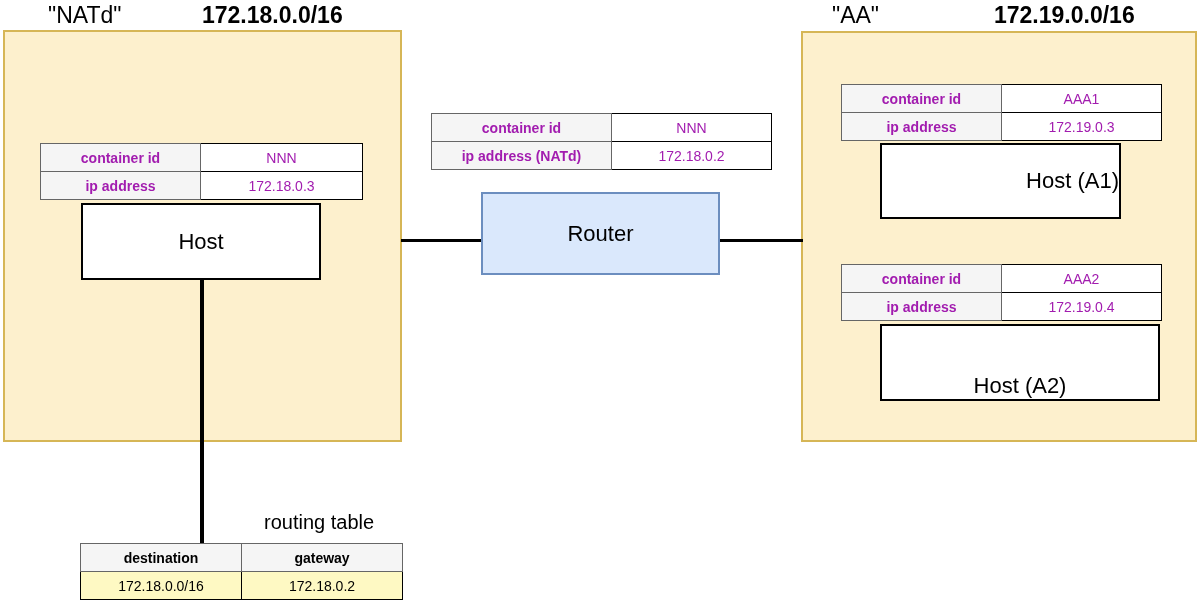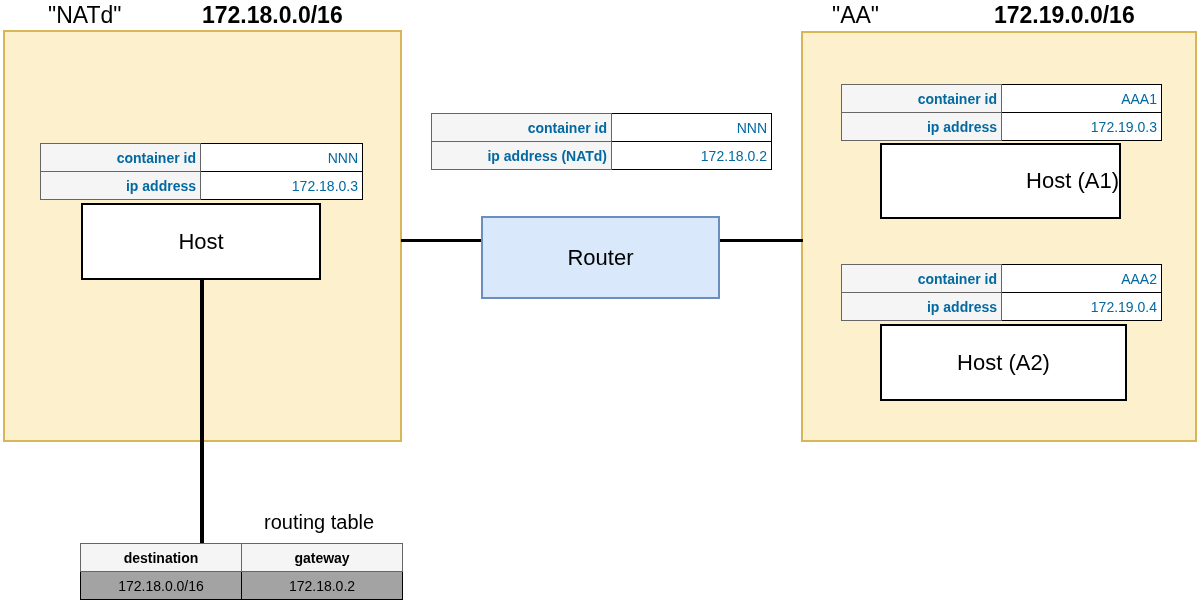--- a/index.html
+++ b/index.html
@@ -64,41 +64,41 @@
     position: absolute;
     border-collapse: collapse;
     background: #ffffff;
     box-sizing: border-box;
     table-layout: fixed;
   }
   .info-table td {
     border: 1px solid #000000;
     font-size: 14px;
     height: 28px;
-    text-align: right;
-    color: #0369a1;
+    text-align: center;
+    color: #a21caf;
     padding: 0 4px;
     box-sizing: border-box;
   }
   .info-table td.key {
     background: #f5f5f5;
     font-weight: bold;
     border-color: #666666;
   }
   .info-table td.val {
     background: #ffffff;
     font-weight: normal;
     border-color: #000000;
   }
 
   
   .routing-table {
     position: absolute;
     border-collapse: collapse;
-    background: #a3a3a3;
+    background: #fef9c3;
     table-layout: fixed;
   }
   .routing-table td {
     border: 1px solid #000000;
     font-size: 14px;
     height: 28px;
     text-align: center;
     color: #000000;
     box-sizing: border-box;
   }
@@ -157,21 +157,21 @@
       <td class="key" style="width:160px;">container id</td>
       <td class="val" style="width:162px;">NNN</td>
     </tr>
     <tr>
       <td class="key">ip address</td>
       <td class="val">172.18.0.3</td>
     </tr>
   </tbody>
     </table>
 
-  <div class="node-box router" style="left:481px; top:216px; width:239px; height:83px;">
+  <div class="node-box router" style="left:481px; top:192px; width:239px; height:83px;">
     <span>Router</span>
   </div>
   <table class="info-table" style="left:431px; top:113px; width:340px;">
     <tbody>
         <tr>
       <td class="key" style="width:180px;">container id</td>
       <td class="val" style="width:160px;">NNN</td>
     </tr>
     <tr>
       <td class="key">ip address (NATd)</td>
@@ -189,21 +189,21 @@
       <td class="key" style="width:160px;">container id</td>
       <td class="val" style="width:160px;">AAA1</td>
     </tr>
     <tr>
       <td class="key">ip address</td>
       <td class="val">172.19.0.3</td>
     </tr>
   </tbody>
     </table>
 
-  <div class="node-box" style="left:880px; top:324px; width:247px; height:77px;">
+  <div class="node-box" style="left:880px; top:324px; width:280px; height:77px;align-items:flex-end;">
     <span>Host (A2)</span>
   </div>
   <table class="info-table" style="left:841px; top:264px; width:320px;">
     <tbody>
         <tr>
       <td class="key" style="width:160px;">container id</td>
       <td class="val" style="width:160px;">AAA2</td>
     </tr>
     <tr>
       <td class="key">ip address</td>

